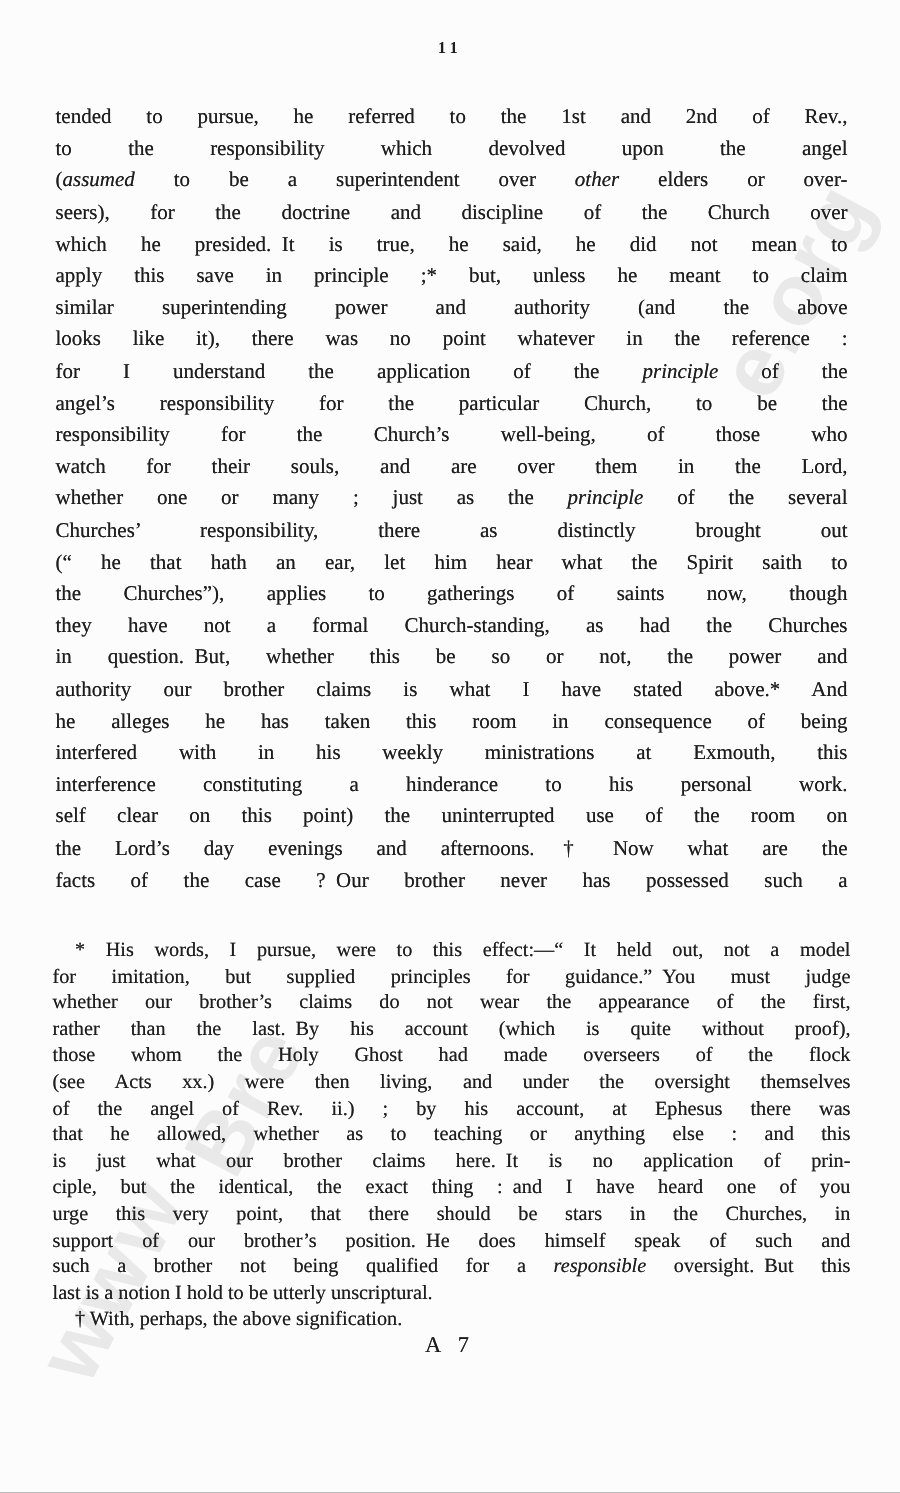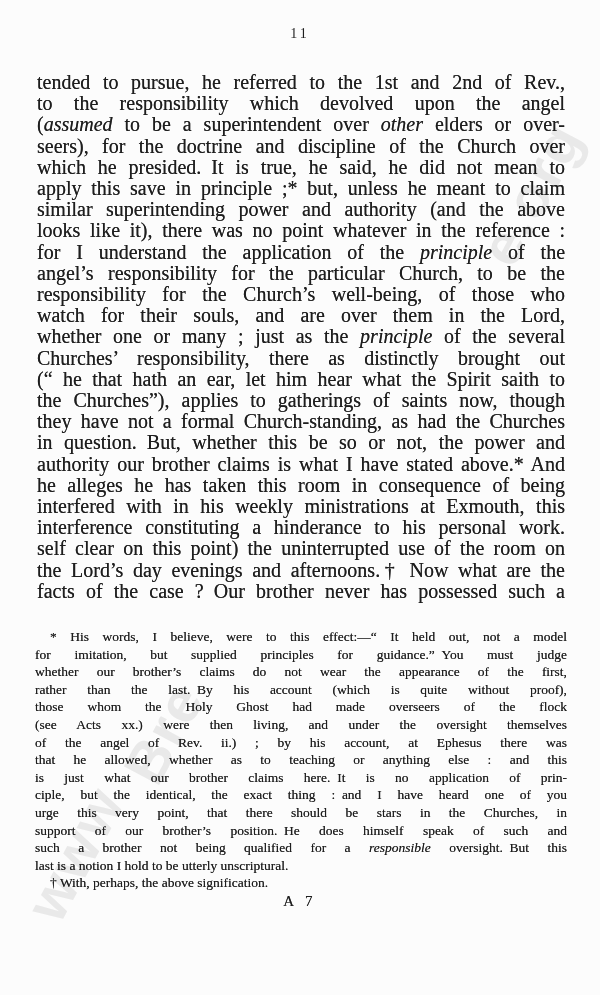--- a/index.html
+++ b/index.html
@@ -28,28 +28,29 @@
   }
   .wm1 { left: 4px;   top: 820px; }
   .wm2 { left: 112px; top: 700px; }
   .wm3 { left: 455px; top: 160px; }
 
   .page-number {
     position: relative;
     z-index: 1;
     padding-top: 26px;
     text-align: center;
-    font-size: 14px;
+    font-size: 11px;
     letter-spacing: 3px;
+    font-weight: bold;
   }
   .body-text {
     position: relative;
     z-index: 1;
     margin: 30px 35px 12px 37px;
-    font-size: 20px;
+    font-size: 14px;
     line-height: 21.2px;
     text-shadow: 0 0 0.3px rgba(10,10,10,0.75);
   }
   .footnotes {
     position: relative;
     z-index: 1;
     margin: 26px 33px 0 35px;
     font-size: 13.5px;
     line-height: 17.6px;
     text-shadow: 0 0 0.3px rgba(10,10,10,0.7);
@@ -109,21 +110,21 @@
       <div class="line"><span>authority our brother claims is what I have stated above.* And</span></div>
       <div class="line"><span>he alleges he has taken this room in consequence of being</span></div>
       <div class="line"><span>interfered with in his weekly ministrations at Exmouth, this</span></div>
       <div class="line"><span>interference constituting a hinderance to his personal work.</span></div>
       <div class="line"><span>self clear on this point) the uninterrupted use of the room on</span></div>
       <div class="line"><span>the Lord’s day evenings and afternoons.† Now what are the</span></div>
       <div class="line"><span>facts of the case ? Our brother never has possessed such a</span></div>
     </div>
 
   <div class="footnotes" id="footnotes">
-      <div class="line ind"><span>* His words, I believe, were to this effect:—“ It held out, not a model</span></div>
+      <div class="line ind"><span>* His words, I pursue, were to this effect:—“ It held out, not a model</span></div>
       <div class="line"><span>for imitation, but supplied principles for guidance.” You must judge</span></div>
       <div class="line"><span>whether our brother’s claims do not wear the appearance of the first,</span></div>
       <div class="line"><span>rather than the last. By his account (which is quite without proof),</span></div>
       <div class="line"><span>those whom the Holy Ghost had made overseers of the flock</span></div>
       <div class="line"><span>(see Acts xx.) were then living, and under the oversight themselves</span></div>
       <div class="line"><span>of the angel of Rev. ii.) ; by his account, at Ephesus there was</span></div>
       <div class="line"><span>that he allowed, whether as to teaching or anything else : and this</span></div>
       <div class="line"><span>is just what our brother claims here. It is no application of prin-</span></div>
       <div class="line"><span>ciple, but the identical, the exact thing : and I have heard one of you</span></div>
       <div class="line"><span>urge this very point, that there should be stars in the Churches, in</span></div>

